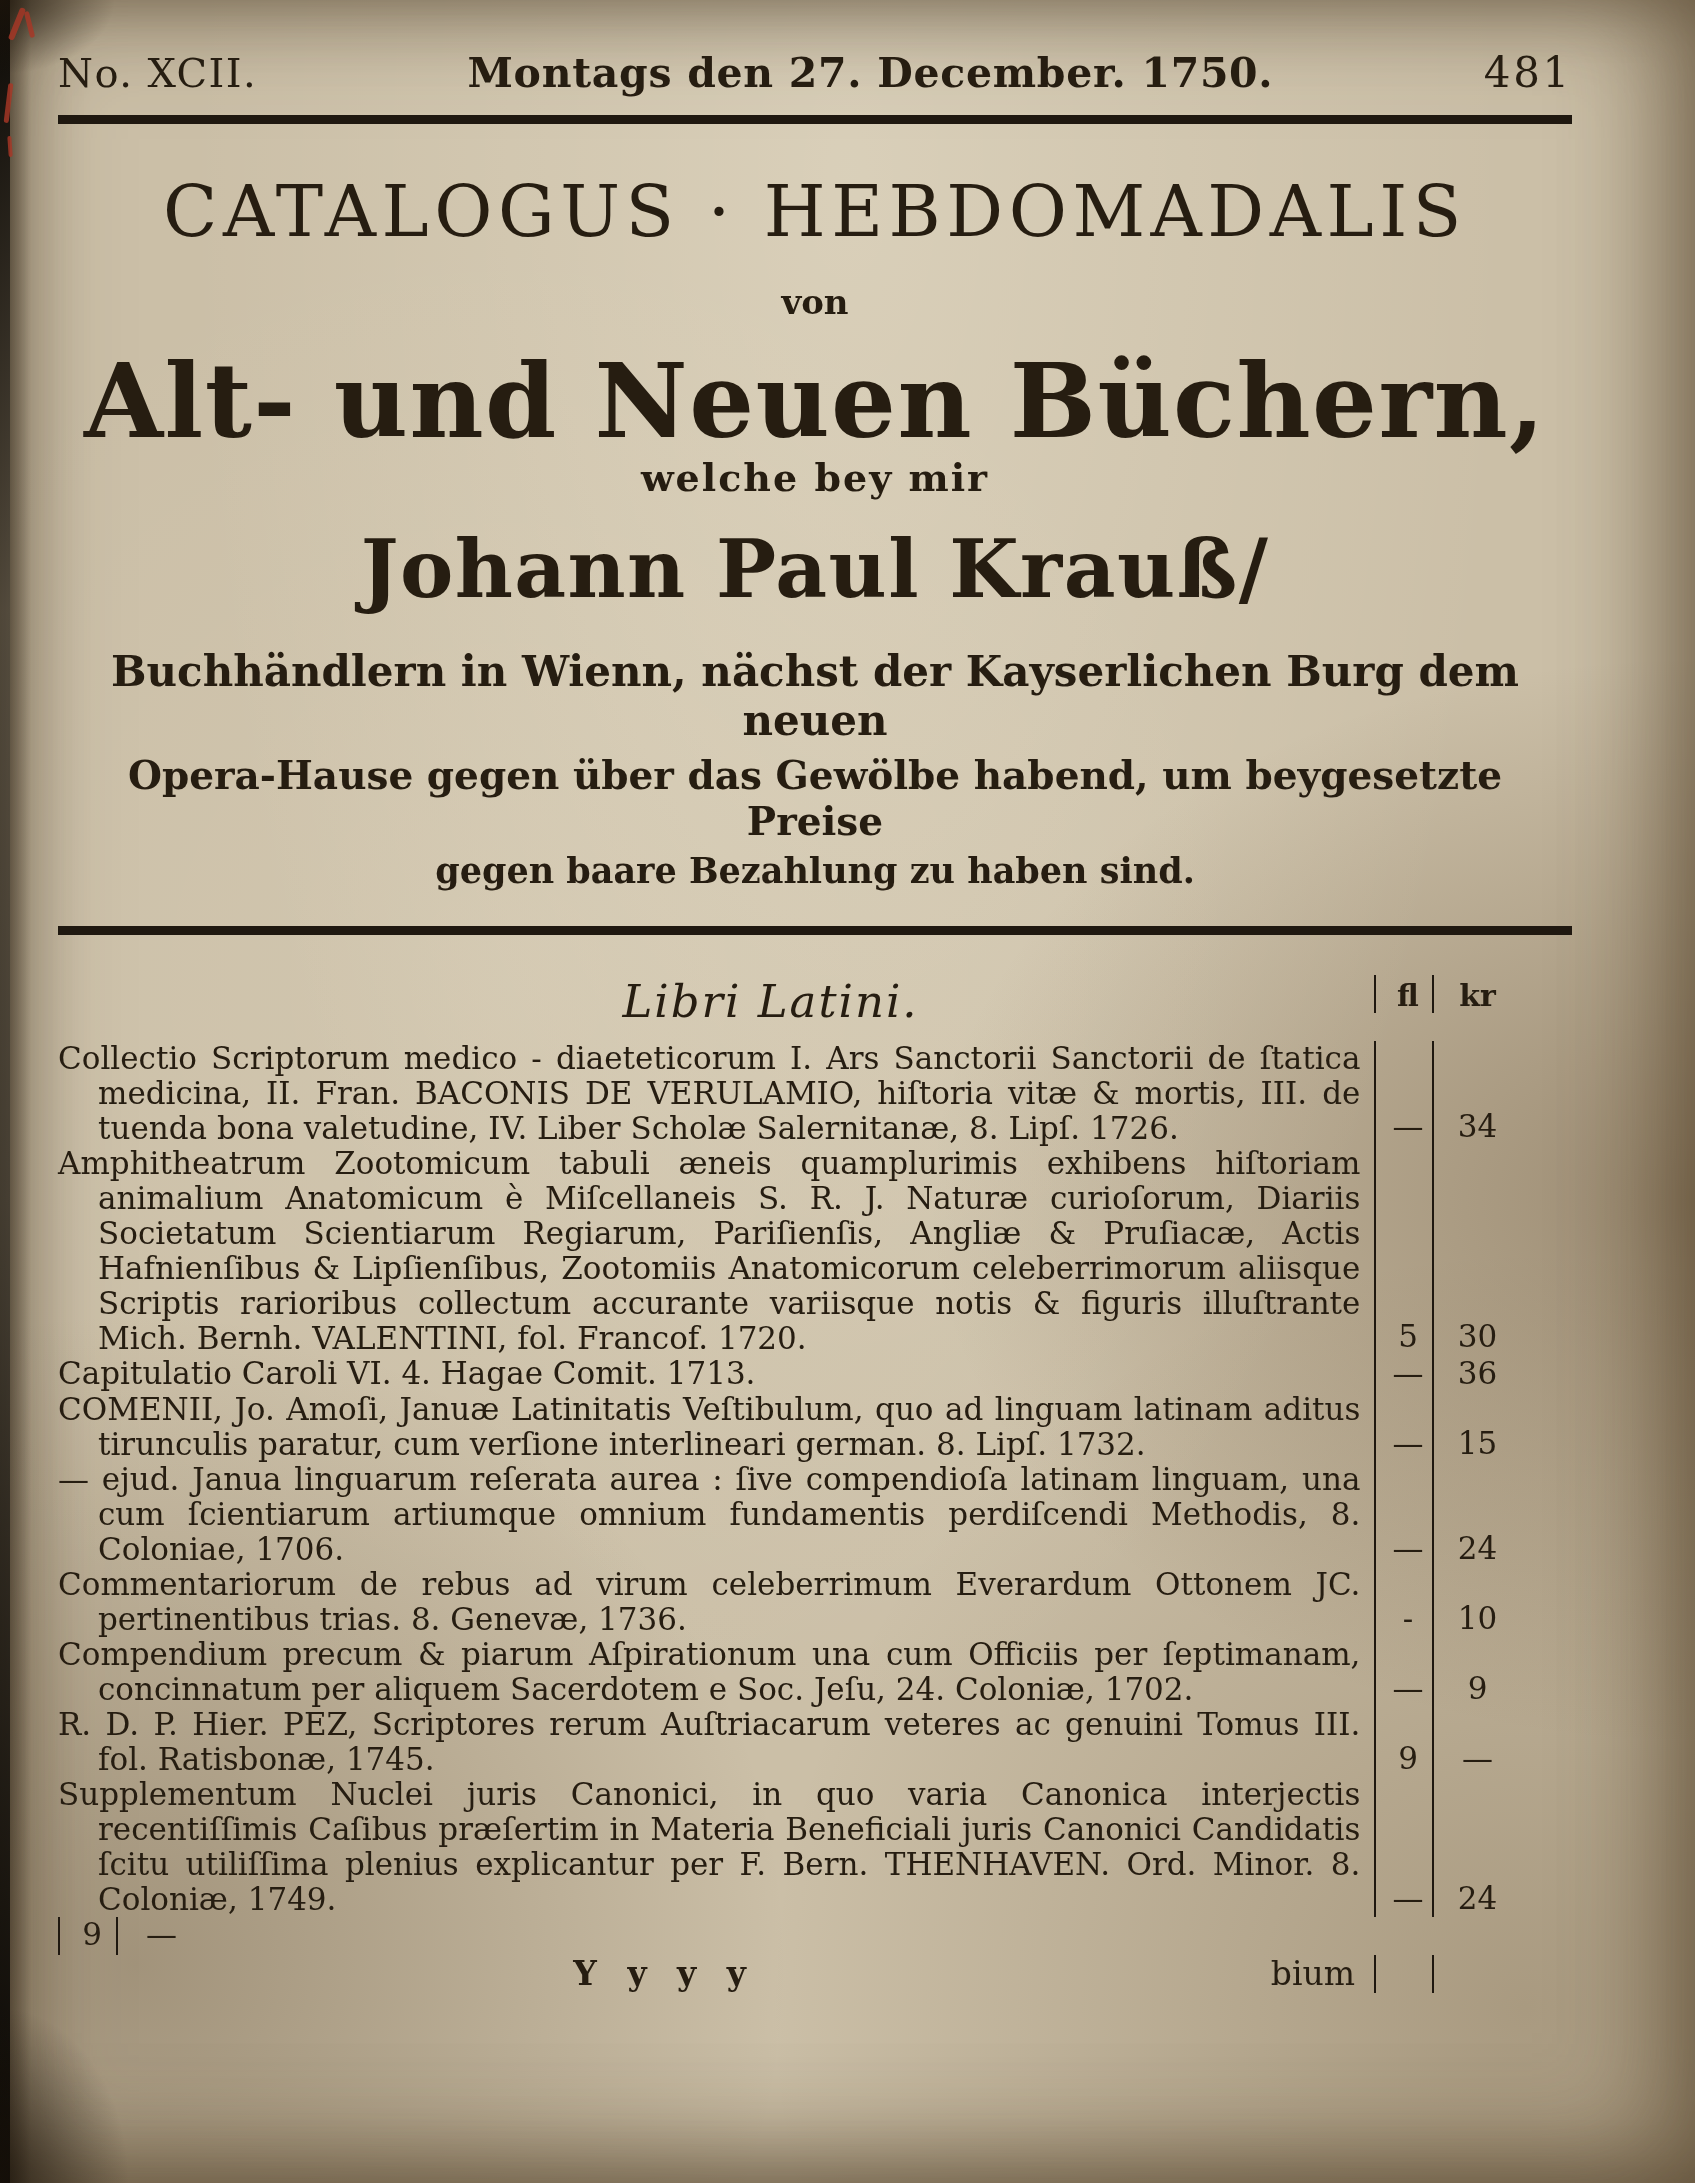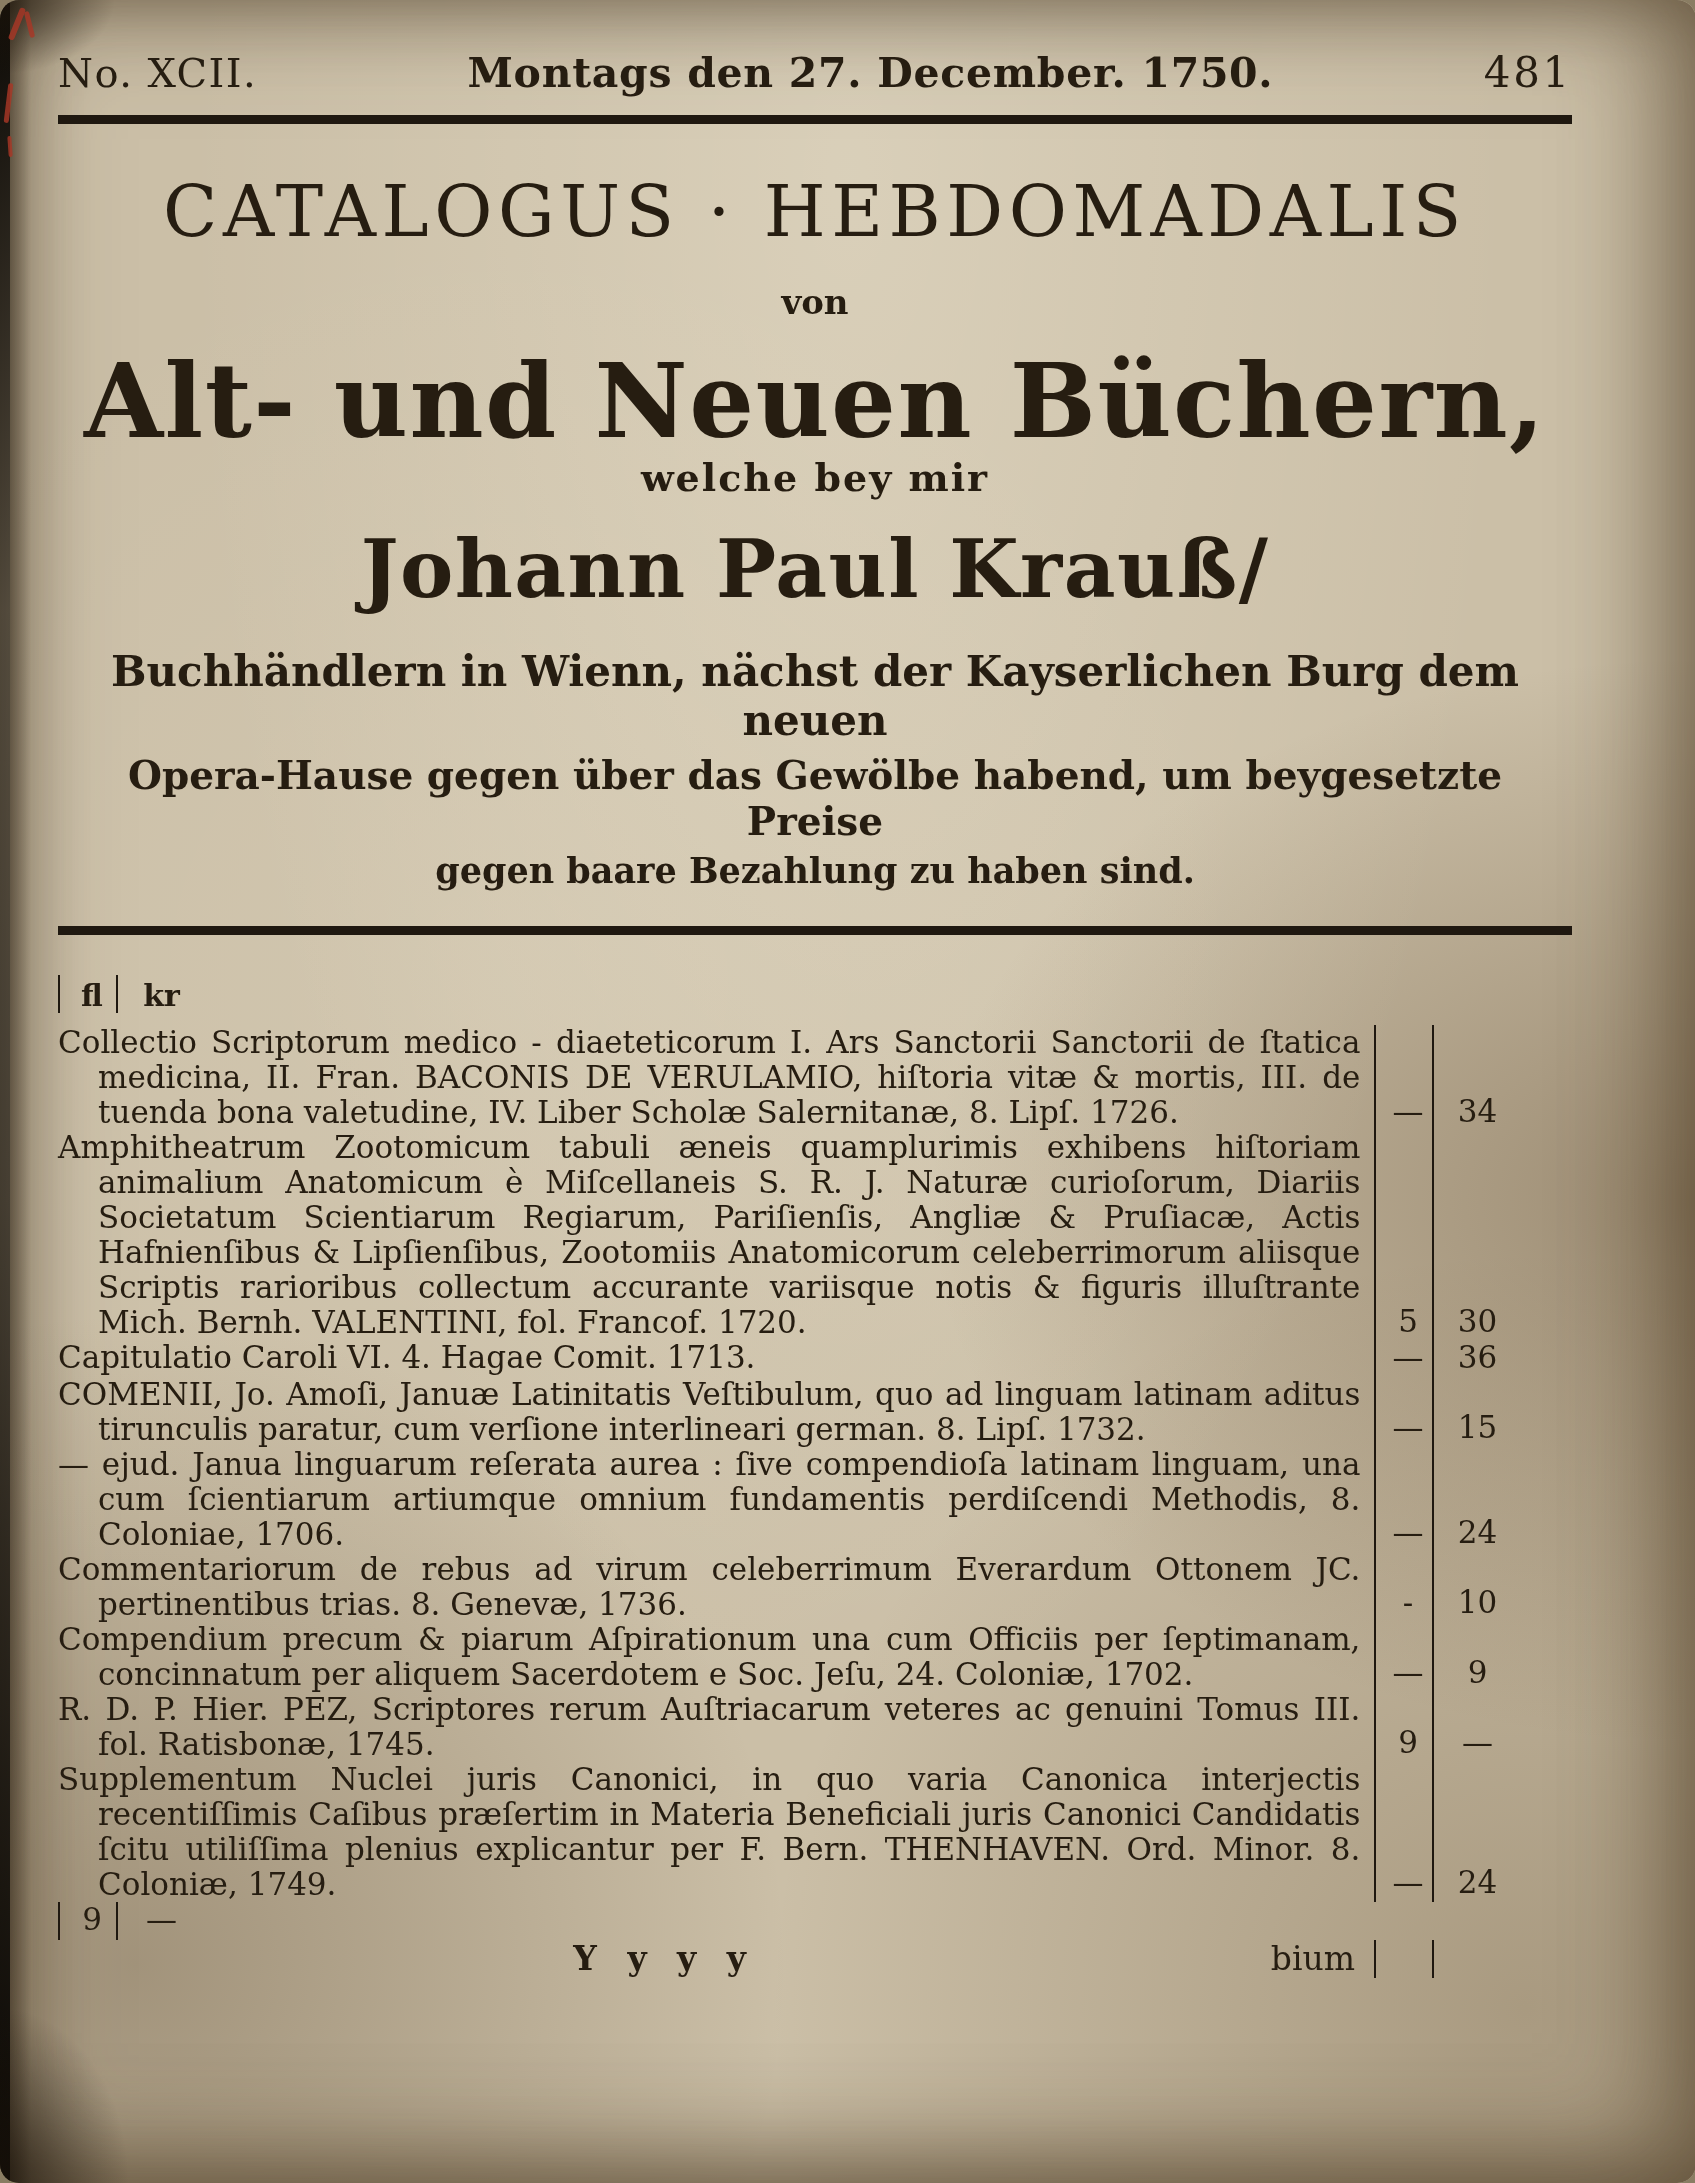--- a/index.html
+++ b/index.html
@@ -20,21 +20,20 @@
       radial-gradient(circle at 8% 90%, rgba(75,55,30,.32), transparent 26%),
       radial-gradient(circle at 90% 92%, rgba(90,68,38,.30), transparent 30%),
       radial-gradient(circle at 30% 45%, rgba(255,248,230,.12), transparent 45%),
       var(--paper);
     box-shadow:
       inset 0 0 116px rgba(70,52,30,.50),
       inset -41px -27px 102px rgba(80,60,35,.38),
       inset 27px 0 61px rgba(60,45,25,.30);
     font-family:"DejaVu Serif","Liberation Serif",serif;
     color:var(--ink);
-    border-radius:19px;
   }
 
   
   .edge-dark{position:absolute;left:0;top:0;width:10.2px;height:100%;
     background:linear-gradient(to bottom, rgba(8,6,3,.96) 0%, rgba(8,6,3,.45) 28%, rgba(8,6,3,.55) 55%, rgba(8,6,3,.97) 100%);}
   .edge-fade{position:absolute;left:10.2px;top:0;width:20.5px;height:100%;
     background:linear-gradient(to right, rgba(40,30,18,.45), rgba(40,30,18,0));}
   .smudge-tl{position:absolute;left:0;top:0;width:116px;height:75px;
     background:radial-gradient(ellipse at 0 0, rgba(30,22,12,.75), transparent 70%);}
   .smudge-bl{position:absolute;left:0;bottom:0;width:130px;height:177px;
@@ -119,20 +118,21 @@
       <div class="t-welche fraktur">welche bey mir</div>
       <div class="t-publisher fraktur">Johann Paul Krauß/</div>
       <div class="t-addr1 fraktur">Buchhändlern in Wienn, nächst der Kayserlichen Burg dem neuen</div>
       <div class="t-addr2 fraktur">Opera-Hause gegen über das Gewölbe habend, um beygesetzte Preise</div>
       <div class="t-addr3 fraktur">gegen baare Bezahlung zu haben sind.</div>
     </div>
 
     <div class="double-rule"></div>
 
     <div class="section-row">
+      <div class="section-title">Libri Latini.</div>
       <div class="price-head col-fl">fl</div>
       <div class="price-head col-kr">kr</div>
       <div class="col-sp"></div>
     </div>
 
     <div class="entries">
 
         <div class="entry-row">
           <div class="entry-text">Collectio Scriptorum medico - diaeteticorum I. Ars Sanctorii Sanctorii de ſtatica medicina, II. Fran. BACONIS DE VERULAMIO, hiſtoria vitæ &amp; mortis, III. de tuenda bona valetudine, IV. Liber Scholæ Salernitanæ, 8. Lipſ. 1726.</div>
           <div class="price col-fl">—</div>

